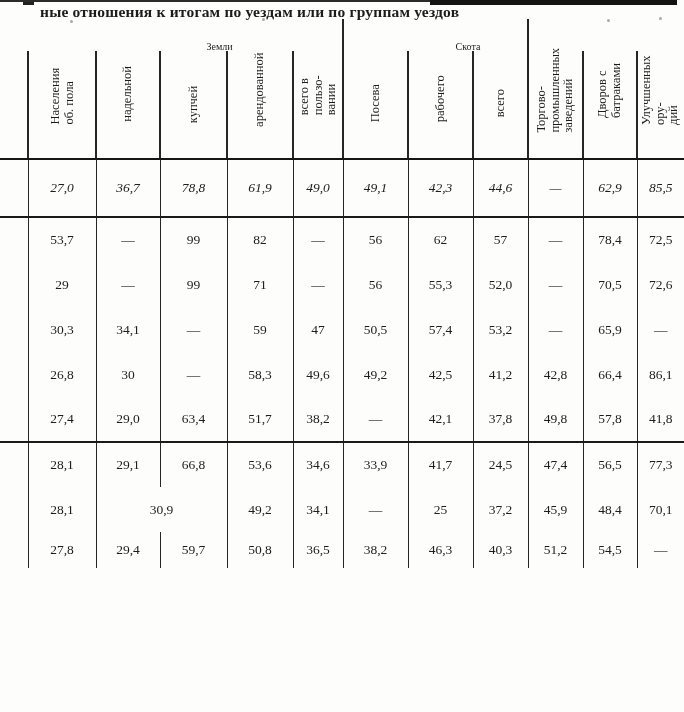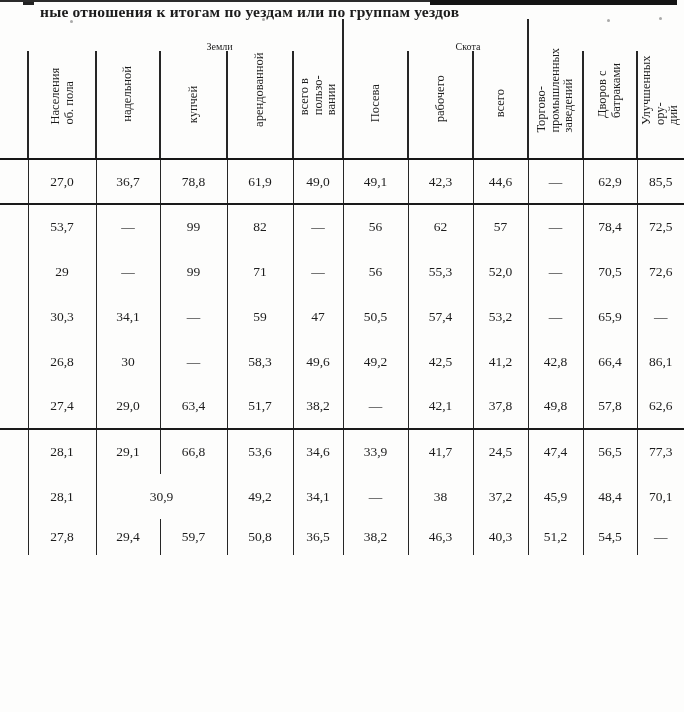--- a/index.html
+++ b/index.html
@@ -51,21 +51,21 @@
     border-top:2.6px solid #161616;
   }
   table.grid td {
     padding:0; text-align:center; vertical-align:middle;
     font-size:13.5px; color:#1d1d1d;
     overflow:hidden;
   }
   table.grid td:not(:first-child) { border-left:1.5px solid #262626; }
   tr.sep td { border-bottom:2px solid #1a1a1a; }
   tbody tr { height:45px; }
-  tbody tr:nth-child(1)  { height:45px; }
+  tbody tr:nth-child(1)  { height:58px;font-style:italic; }
   tbody tr:nth-child(9)  { height:36px; }
   tbody tr:nth-child(10) { height:43px; }
   tbody tr:nth-child(11) { height:43px; }
   tbody tr:nth-child(12) { height:56px; }
 </style>
 </head>
 <body>
 
 <div class="page">
 
@@ -226,21 +226,21 @@
           <td>27,4</td>
           <td>29,0</td>
           <td>63,4</td>
           <td>51,7</td>
           <td>38,2</td>
           <td>—</td>
           <td>42,1</td>
           <td>37,8</td>
           <td>49,8</td>
           <td>57,8</td>
-          <td>62,6</td>
+          <td>41,8</td>
         </tr>
         <tr>
           <td></td>
           <td>28,1</td>
           <td>29,1</td>
           <td>66,8</td>
           <td>53,6</td>
           <td>34,6</td>
           <td>33,9</td>
           <td>41,7</td>
@@ -249,21 +249,21 @@
           <td>56,5</td>
           <td>77,3</td>
         </tr>
         <tr>
           <td></td>
           <td>28,1</td>
           <td colspan="2">30,9</td>
           <td>49,2</td>
           <td>34,1</td>
           <td>—</td>
-          <td>38</td>
+          <td>25</td>
           <td>37,2</td>
           <td>45,9</td>
           <td>48,4</td>
           <td>70,1</td>
         </tr>
         <tr>
           <td></td>
           <td>27,8</td>
           <td>29,4</td>
           <td>59,7</td>

